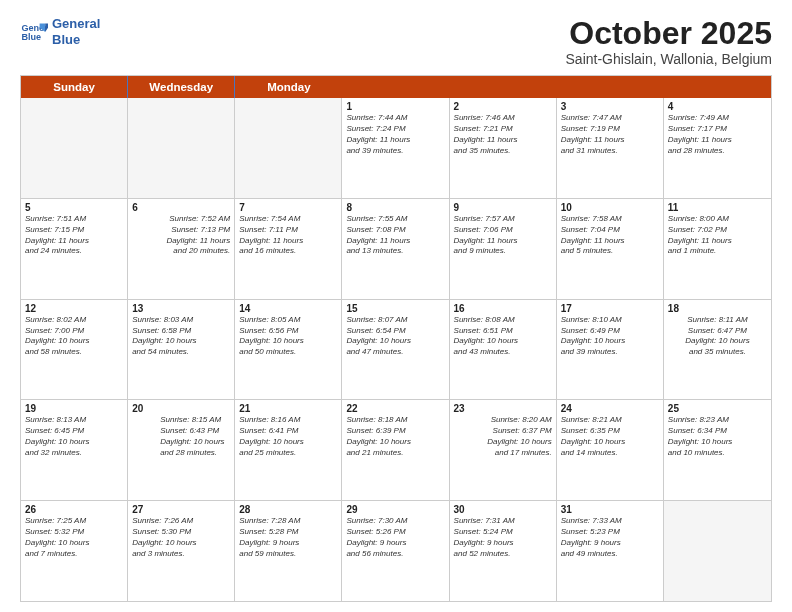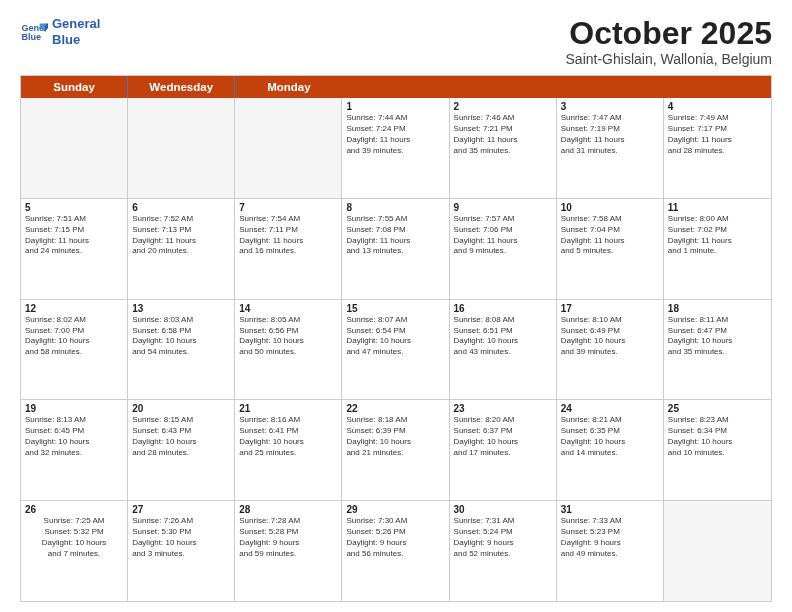--- a/index.html
+++ b/index.html
@@ -92,20 +92,21 @@
     .day-num {
       font-size: 10px;
       font-weight: bold;
       color: #222;
       margin-bottom: 1px;
     }
     .cell-text {
       font-size: 8px;
       color: #333;
       line-height: 1.35;
+      font-style: italic;
     }
   </style>
 </head>
 <body>
 
 <div class="page">
   <div class="header">
     <div class="logo">
       <svg class="logo-icon" viewBox="0 0 40 40">
         <text x="2" y="18" font-size="13" font-weight="bold" fill="#2c5fa8">General</text>
@@ -167,21 +168,21 @@
         <div class="cal-row">
           <div class="cal-cell">
             <div class="day-num">5</div>
             <div class="cell-text" style="white-space: pre-line;">Sunrise: 7:51 AM
 Sunset: 7:15 PM
 Daylight: 11 hours
 and 24 minutes.</div>
           </div>
           <div class="cal-cell">
             <div class="day-num">6</div>
-            <div class="cell-text" style="white-space: pre-line;">Sunrise: 7:52 AM
+            <div class="cell-text" style="white-space: pre-line; text-align: right;">Sunrise: 7:52 AM
 Sunset: 7:13 PM
 Daylight: 11 hours
 and 20 minutes.</div>
           </div>
           <div class="cal-cell">
             <div class="day-num">7</div>
             <div class="cell-text" style="white-space: pre-line;">Sunrise: 7:54 AM
 Sunset: 7:11 PM
 Daylight: 11 hours
 and 16 minutes.</div>
@@ -253,58 +254,58 @@
           </div>
           <div class="cal-cell">
             <div class="day-num">17</div>
             <div class="cell-text" style="white-space: pre-line;">Sunrise: 8:10 AM
 Sunset: 6:49 PM
 Daylight: 10 hours
 and 39 minutes.</div>
           </div>
           <div class="cal-cell">
             <div class="day-num">18</div>
-            <div class="cell-text" style="white-space: pre-line;">Sunrise: 8:11 AM
+            <div class="cell-text" style="white-space: pre-line; text-align: center;">Sunrise: 8:11 AM
 Sunset: 6:47 PM
 Daylight: 10 hours
 and 35 minutes.</div>
           </div>
         </div>
         <div class="cal-row">
           <div class="cal-cell">
             <div class="day-num">19</div>
             <div class="cell-text" style="white-space: pre-line;">Sunrise: 8:13 AM
 Sunset: 6:45 PM
 Daylight: 10 hours
 and 32 minutes.</div>
           </div>
           <div class="cal-cell">
             <div class="day-num">20</div>
-            <div class="cell-text" style="white-space: pre-line;">Sunrise: 8:15 AM
+            <div class="cell-text" style="white-space: pre-line; margin-left: 28px;">Sunrise: 8:15 AM
 Sunset: 6:43 PM
 Daylight: 10 hours
 and 28 minutes.</div>
           </div>
           <div class="cal-cell">
             <div class="day-num">21</div>
             <div class="cell-text" style="white-space: pre-line;">Sunrise: 8:16 AM
 Sunset: 6:41 PM
 Daylight: 10 hours
 and 25 minutes.</div>
           </div>
           <div class="cal-cell">
             <div class="day-num">22</div>
             <div class="cell-text" style="white-space: pre-line;">Sunrise: 8:18 AM
 Sunset: 6:39 PM
 Daylight: 10 hours
 and 21 minutes.</div>
           </div>
           <div class="cal-cell">
             <div class="day-num">23</div>
-            <div class="cell-text" style="white-space: pre-line;">Sunrise: 8:20 AM
+            <div class="cell-text" style="white-space: pre-line; text-align: right;">Sunrise: 8:20 AM
 Sunset: 6:37 PM
 Daylight: 10 hours
 and 17 minutes.</div>
           </div>
           <div class="cal-cell">
             <div class="day-num">24</div>
             <div class="cell-text" style="white-space: pre-line;">Sunrise: 8:21 AM
 Sunset: 6:35 PM
 Daylight: 10 hours
 and 14 minutes.</div>
@@ -313,21 +314,21 @@
             <div class="day-num">25</div>
             <div class="cell-text" style="white-space: pre-line;">Sunrise: 8:23 AM
 Sunset: 6:34 PM
 Daylight: 10 hours
 and 10 minutes.</div>
           </div>
         </div>
         <div class="cal-row">
           <div class="cal-cell">
             <div class="day-num">26</div>
-            <div class="cell-text" style="white-space: pre-line; text-align: center;">Sunrise: 7:25 AM
+            <div class="cell-text" style="white-space: pre-line;">Sunrise: 7:25 AM
 Sunset: 5:32 PM
 Daylight: 10 hours
 and 7 minutes.</div>
           </div>
           <div class="cal-cell">
             <div class="day-num">27</div>
             <div class="cell-text" style="white-space: pre-line;">Sunrise: 7:26 AM
 Sunset: 5:30 PM
 Daylight: 10 hours
 and 3 minutes.</div>

